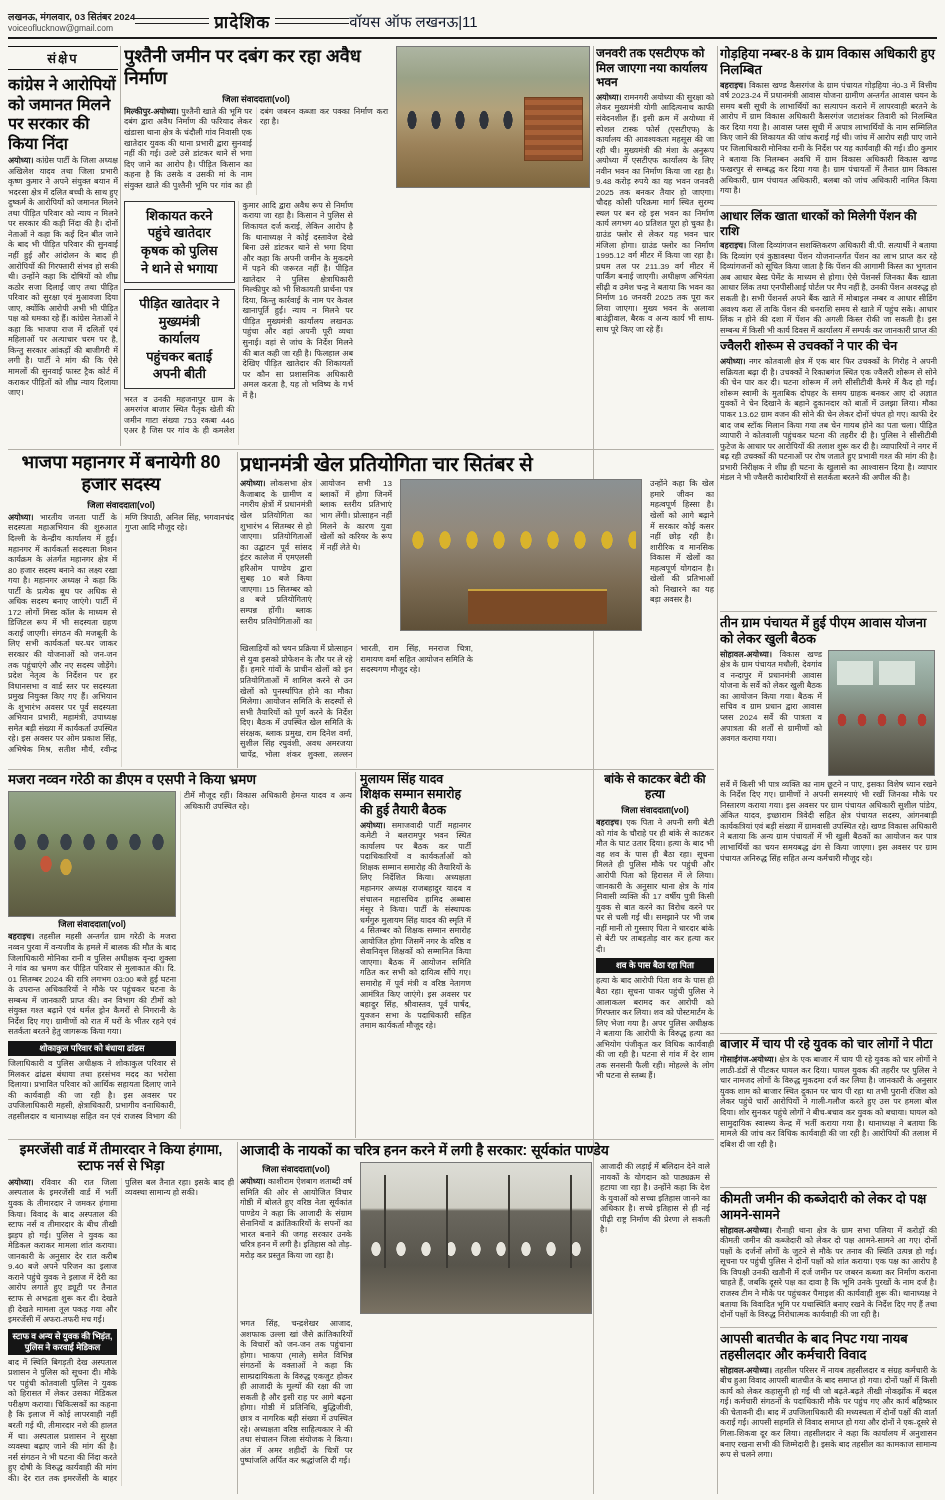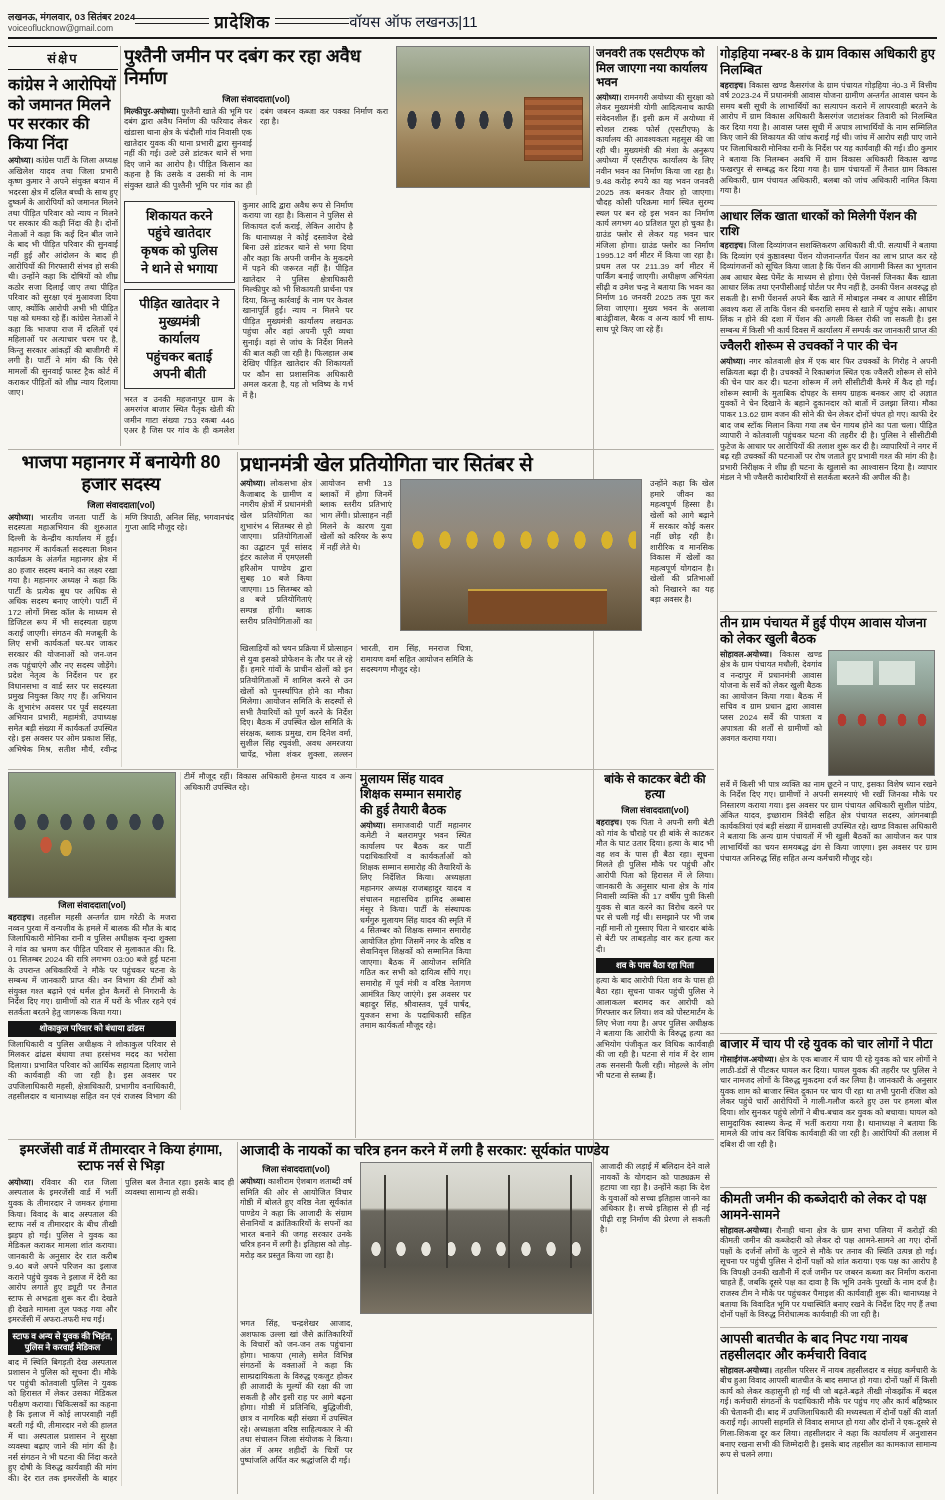--- a/index.html
+++ b/index.html
@@ -159,20 +159,21 @@
     <div class="row" style="gap:6px">
       <div style="width:102px">
         <p class="body"><b class="dl">सोहावल-अयोध्या।</b> <span>विकास खण्ड क्षेत्र के ग्राम पंचायत मधौली, देवगांव व नन्दापुर में प्रधानमंत्री आवास योजना के सर्वे को लेकर खुली बैठक का आयोजन किया गया। बैठक में सचिव व ग्राम प्रधान द्वारा आवास प्लस 2024 सर्वे की पात्रता व अपात्रता की शर्तों से ग्रामीणों को अवगत कराया गया।</span></p>
       </div>
       <div class="photo ph-indoor" style="width:107px;height:126px"></div>
     </div>
     <p class="body" style="margin-top:4px"><span>सर्वे में किसी भी पात्र व्यक्ति का नाम छूटने न पाए, इसका विशेष ध्यान रखने के निर्देश दिए गए। ग्रामीणों ने अपनी समस्याएं भी रखीं जिनका मौके पर निस्तारण कराया गया। इस अवसर पर ग्राम पंचायत अधिकारी सुशील पांडेय, अंकित यादव, इच्छाराम त्रिवेदी सहित क्षेत्र पंचायत सदस्य, आंगनबाड़ी कार्यकत्रियां एवं बड़ी संख्या में ग्रामवासी उपस्थित रहे। खण्ड विकास अधिकारी ने बताया कि अन्य ग्राम पंचायतों में भी खुली बैठकों का आयोजन कर पात्र लाभार्थियों का चयन समयबद्ध ढंग से किया जाएगा। इस अवसर पर ग्राम पंचायत अनिरुद्ध सिंह सहित अन्य कर्मचारी मौजूद रहे।</span></p>
   </section>
 
   <section class="art" style="left:8px;top:772px;width:344px;height:366px">
+    <h2 class="hl" style="font-size:13.5px">मजरा नव्वन गरेठी का डीएम व एसपी ने किया भ्रमण</h2>
     <div class="cols2" style="height:338px">
       <div class="photo ph-crowd" style="width:100%;height:126px"></div>
       <div class="byline">जिला संवाददाता(vol)</div>
       <p class="body"><b class="dl">बहराइच।</b> <span>तहसील महसी अन्तर्गत ग्राम गरेठी के मजरा नव्वन पुरवा में वन्यजीव के हमले में बालक की मौत के बाद जिलाधिकारी मोनिका रानी व पुलिस अधीक्षक वृन्दा शुक्ला ने गांव का भ्रमण कर पीड़ित परिवार से मुलाकात की। दि. 01 सितम्बर 2024 की रात्रि लगभग 03:00 बजे हुई घटना के उपरान्त अधिकारियों ने मौके पर पहुंचकर घटना के सम्बन्ध में जानकारी प्राप्त की। वन विभाग की टीमों को संयुक्त गश्त बढ़ाने एवं थर्मल ड्रोन कैमरों से निगरानी के निर्देश दिए गए। ग्रामीणों को रात में घरों के भीतर रहने एवं सतर्कता बरतने हेतु जागरूक किया गया।</span></p>
       <div class="subhead-rev">शोकाकुल परिवार को बंधाया ढांढस</div>
       <p class="body"><span>जिलाधिकारी व पुलिस अधीक्षक ने शोकाकुल परिवार से मिलकर ढांढस बंधाया तथा हरसंभव मदद का भरोसा दिलाया। प्रभावित परिवार को आर्थिक सहायता दिलाए जाने की कार्यवाही की जा रही है। इस अवसर पर उपजिलाधिकारी महसी, क्षेत्राधिकारी, प्रभागीय वनाधिकारी, तहसीलदार व थानाध्यक्ष सहित वन एवं राजस्व विभाग की टीमें मौजूद रहीं। विकास अधिकारी हेमन्त यादव व अन्य अधिकारी उपस्थित रहे।</span></p>
     </div>
   </section>
 
   <section class="art" style="left:360px;top:772px;width:230px;height:366px">

